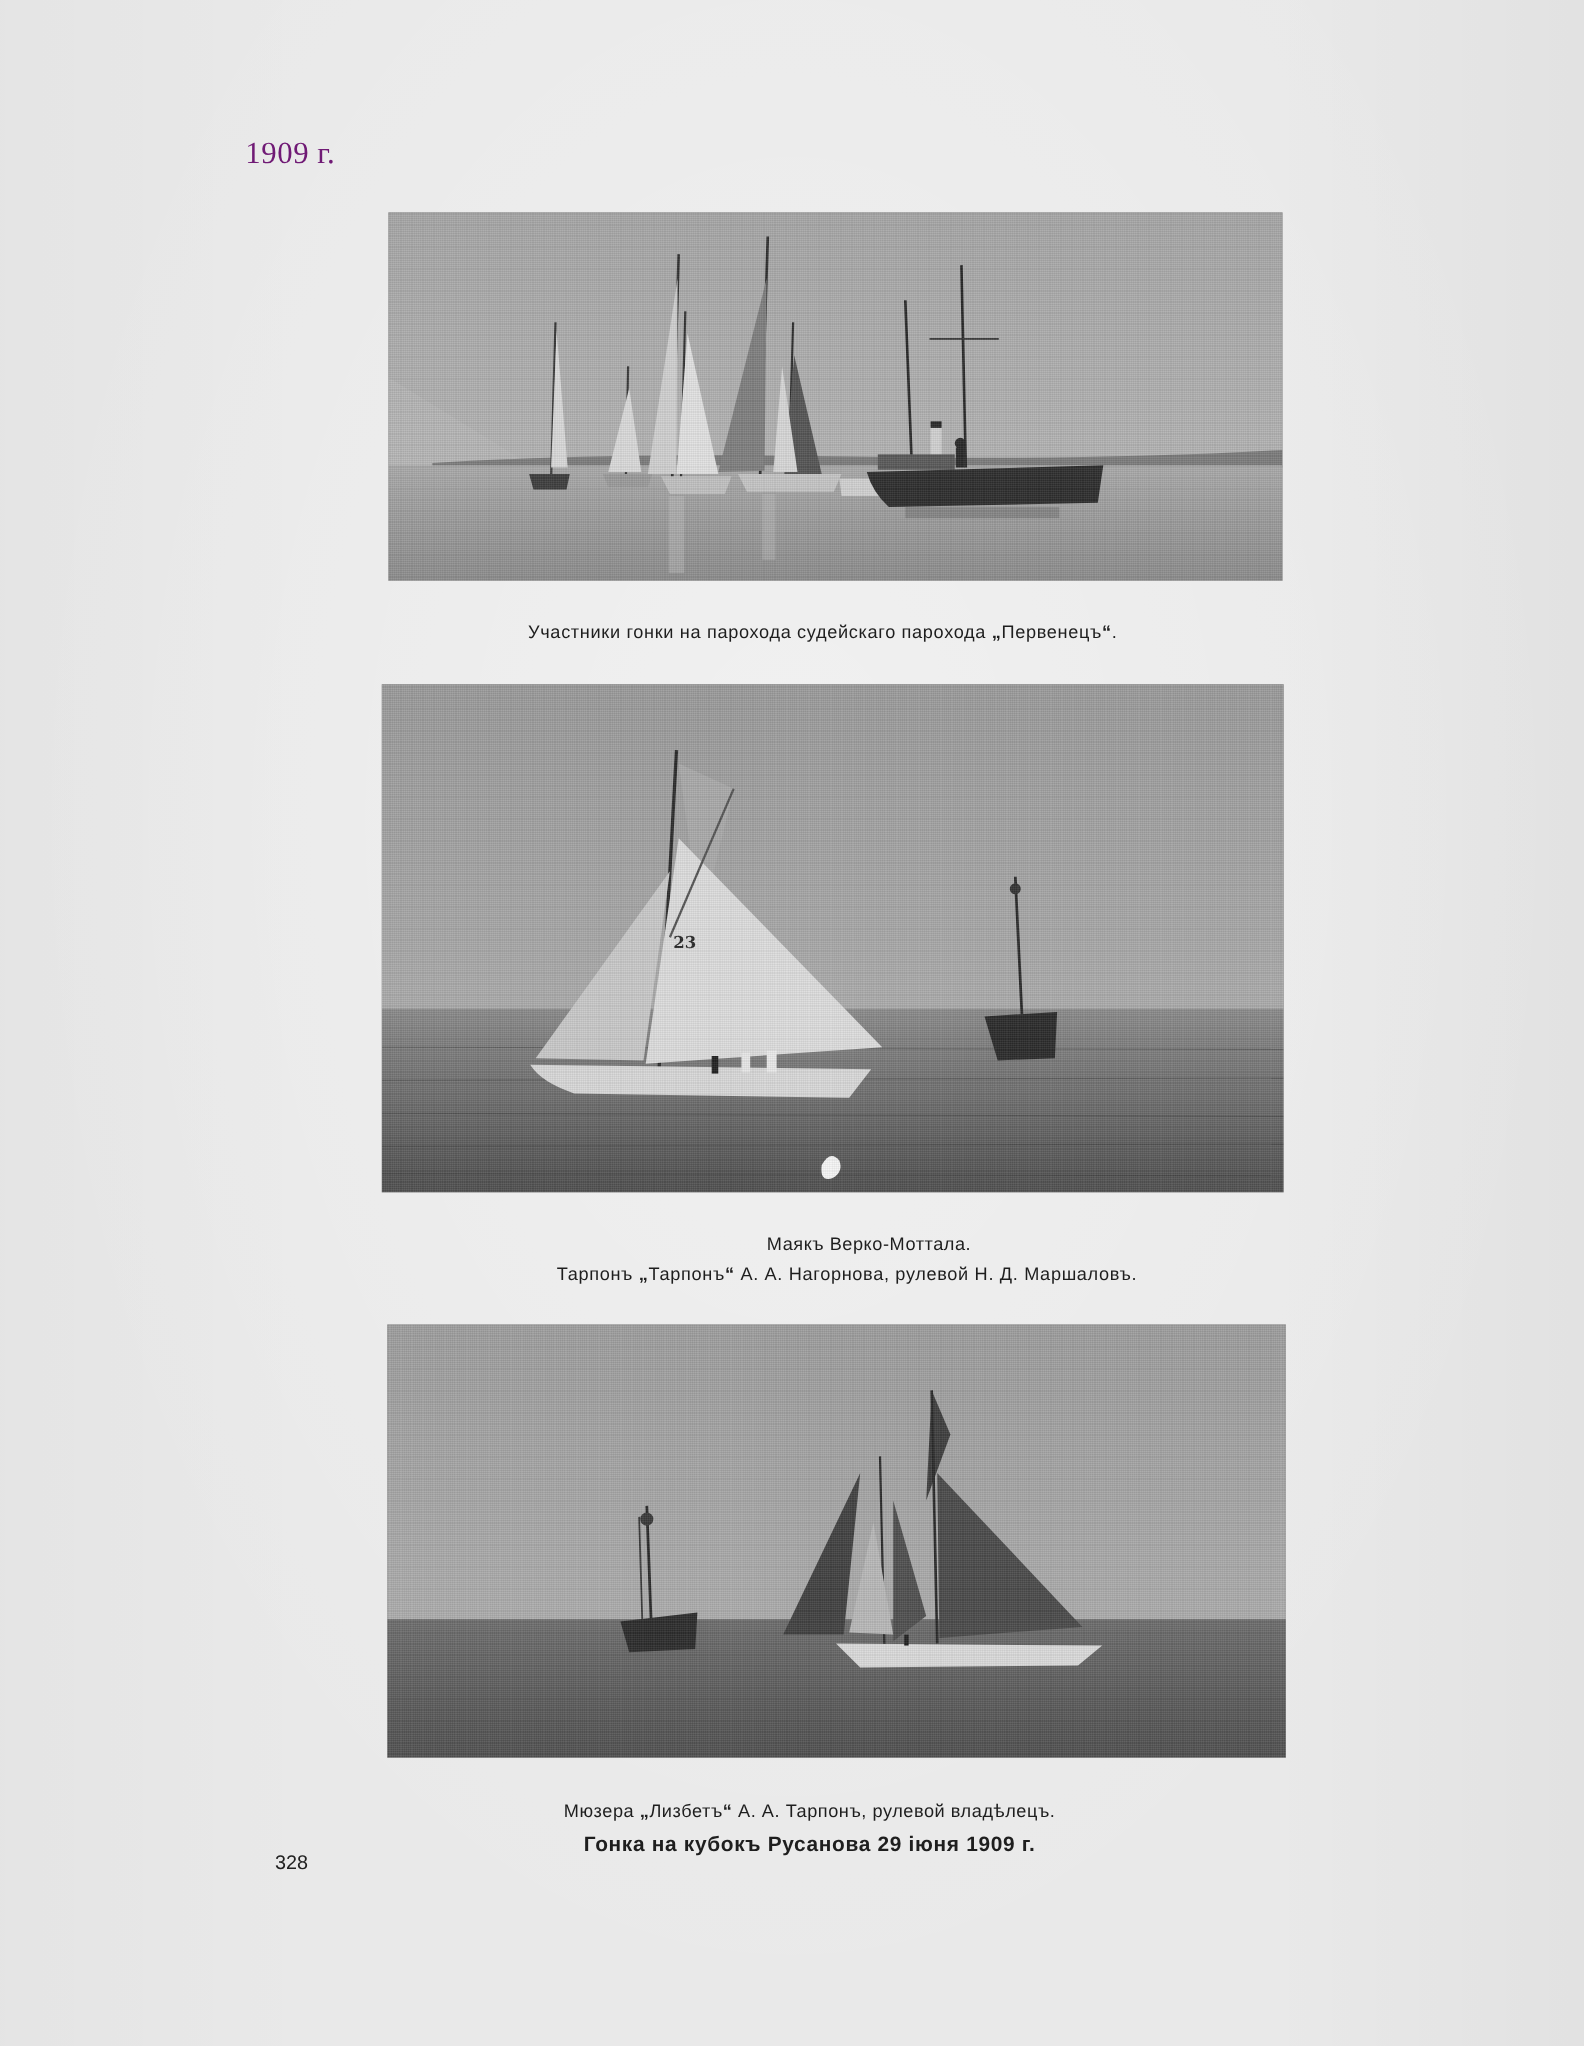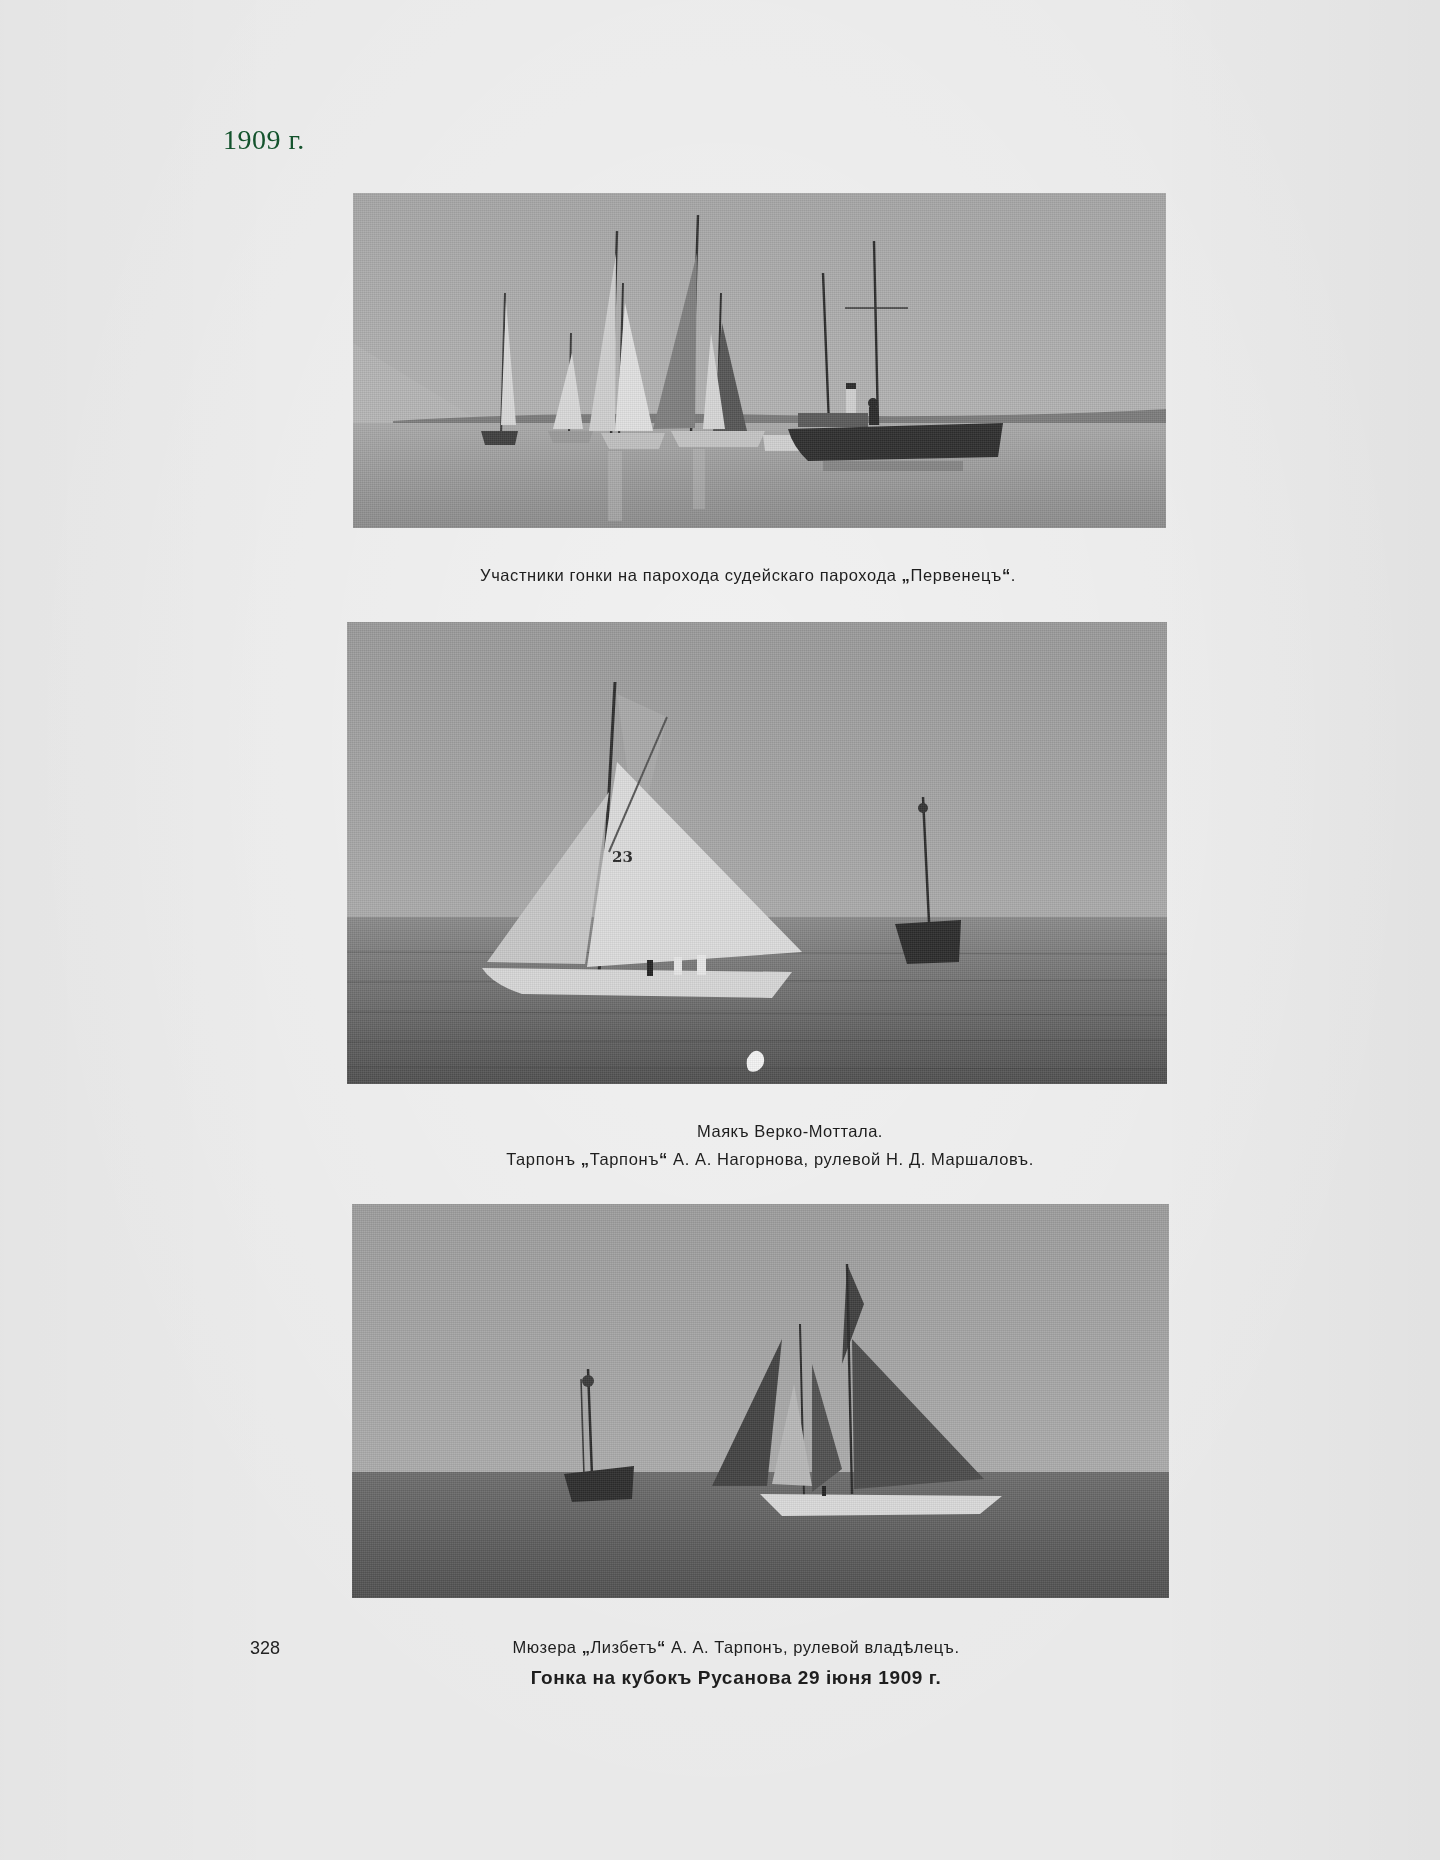--- a/index.html
+++ b/index.html
@@ -13,24 +13,24 @@
   .page-noise {
     position: absolute; inset: 0;
     background:
       radial-gradient(ellipse at 50% 40%, rgba(255,255,255,0.35), rgba(0,0,0,0) 70%),
       linear-gradient(90deg, rgba(0,0,0,0.02), rgba(0,0,0,0) 20%, rgba(0,0,0,0) 80%, rgba(0,0,0,0.03));
     pointer-events: none;
   }
   .running-head {
     position: absolute; left: 223px; top: 124px;
     font-family: "Liberation Serif", serif;
-    font-size: 28px; letter-spacing: 0.5px; color: #14532d;
+    font-size: 28px; letter-spacing: 0.5px; color: #701a75;
   }
   .page-number {
-    position: absolute; left: 250px; top: 1638px;
+    position: absolute; left: 250px; top: 1683px;
     font-family: "Liberation Sans", sans-serif;
     font-size: 18px; color: #222;
   }
   .plate {
     position: absolute;
     background: #8f8f8f;
     overflow: hidden;
   }
   .plate svg { display: block; width: 100%; height: 100%; }
   .plate::after {

